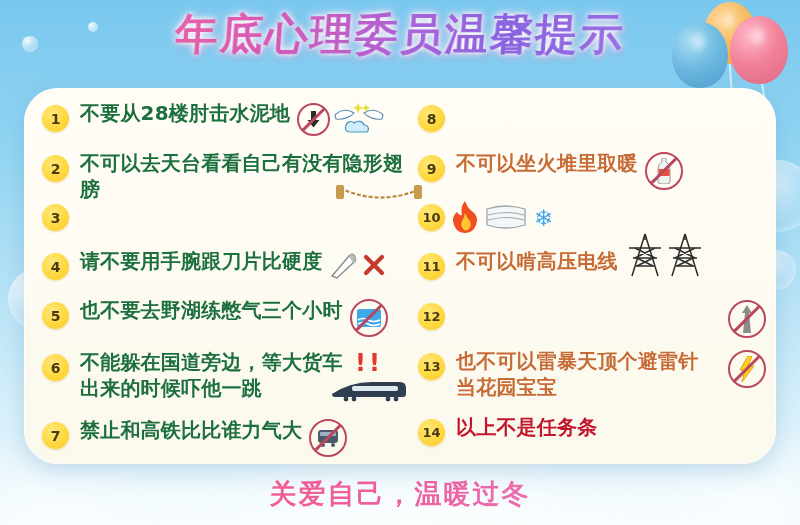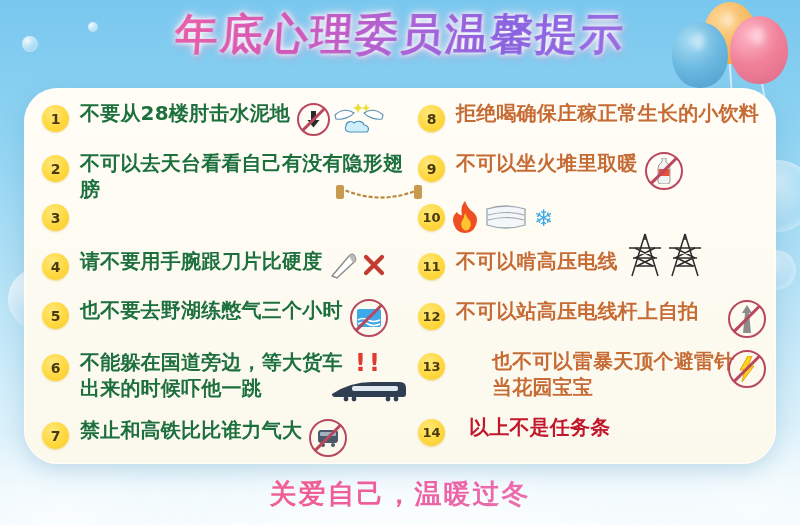--- a/index.html
+++ b/index.html
@@ -209,21 +209,20 @@
           </span>
         </div>
       </div>
 
     </div>
 
     <div class="col right" id="col-right">
 
       <div class="row" style="height:50px;">
         <div class="badge">8</div>
-        <div class="txt">拒绝喝确保庄稼正常生长的小饮料</div>
       </div>
 
       <div class="row" style="height:49px;">
         <div class="badge">9</div>
         <div class="txt">不可以坐火堆里取暖</div>
         <div class="icons">
           <span class="noring">
             <svg width="14" height="26" viewBox="0 0 14 26">
               <path d="M5 0 h4 v4 q4 2 4 7 v12 q0 3-3 3 H4 q-3 0-3-3 V11 q0-5 4-7 Z" fill="#f2f2f2" stroke="#999" stroke-width="1"></path>
               <rect x="1.5" y="11" width="11" height="7" fill="#e8503a"></rect>
@@ -272,46 +271,45 @@
                 <path d="M20 2 L7 44 M20 2 L33 44"></path>
                 <path d="M4 16 h32 M8 26 h24 M11 34 h18"></path>
                 <path d="M10 16 L30 26 M30 16 L10 26 M12 26 L28 34 M28 26 L12 34"></path>
                 <path d="M20 2 v6"></path>
               </g>
             </svg>
           </span>
         </div>
       </div>
 
-      <div class="row" style="height:50px;">
+      <div class="row" style="height:50px;gap:20px;">
         <div class="badge wide">12</div>
-        <div class="txt">不可以站高压电线杆上自拍</div>
         <div class="icons" style="position:absolute;right:-4px;top:0;">
           <span class="noring">
             <svg width="16" height="28" viewBox="0 0 16 28">
               <path d="M8 0 L13 8 H10 L12 28 H4 L6 8 H3 Z" fill="#8c8c8c"></path>
             </svg>
           </span>
         </div>
       </div>
 
-      <div class="row" style="height:66px;gap:36px;">
+      <div class="row" style="height:66px;">
         <div class="badge wide">13</div>
         <div class="txt" style="white-space:pre-line;">也不可以雷暴天顶个避雷针
 当花园宝宝</div>
         <div class="icons" style="position:absolute;right:-4px;top:0;">
           <span class="noring">
             <svg width="16" height="26" viewBox="0 0 16 26">
               <path d="M9 0 L1 14 h5 l-3 12 L15 10 H9 L13 0 Z" fill="#ffd21e" stroke="#e0a400" stroke-width="1"></path>
             </svg>
           </span>
         </div>
       </div>
 
-      <div class="row" style="height:44px;gap:13px;">
+      <div class="row" style="height:44px;">
         <div class="badge wide">14</div>
         <div class="txt alert">以上不是任务条</div>
       </div>
 
     </div>
   </div>
 
   <div id="footer">
     <span>关爱自己，温暖过冬</span>
   </div>

